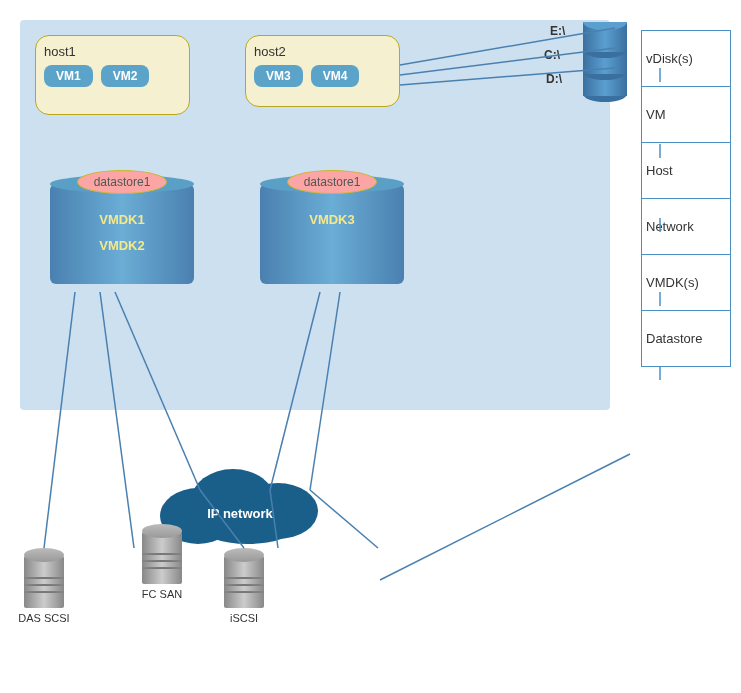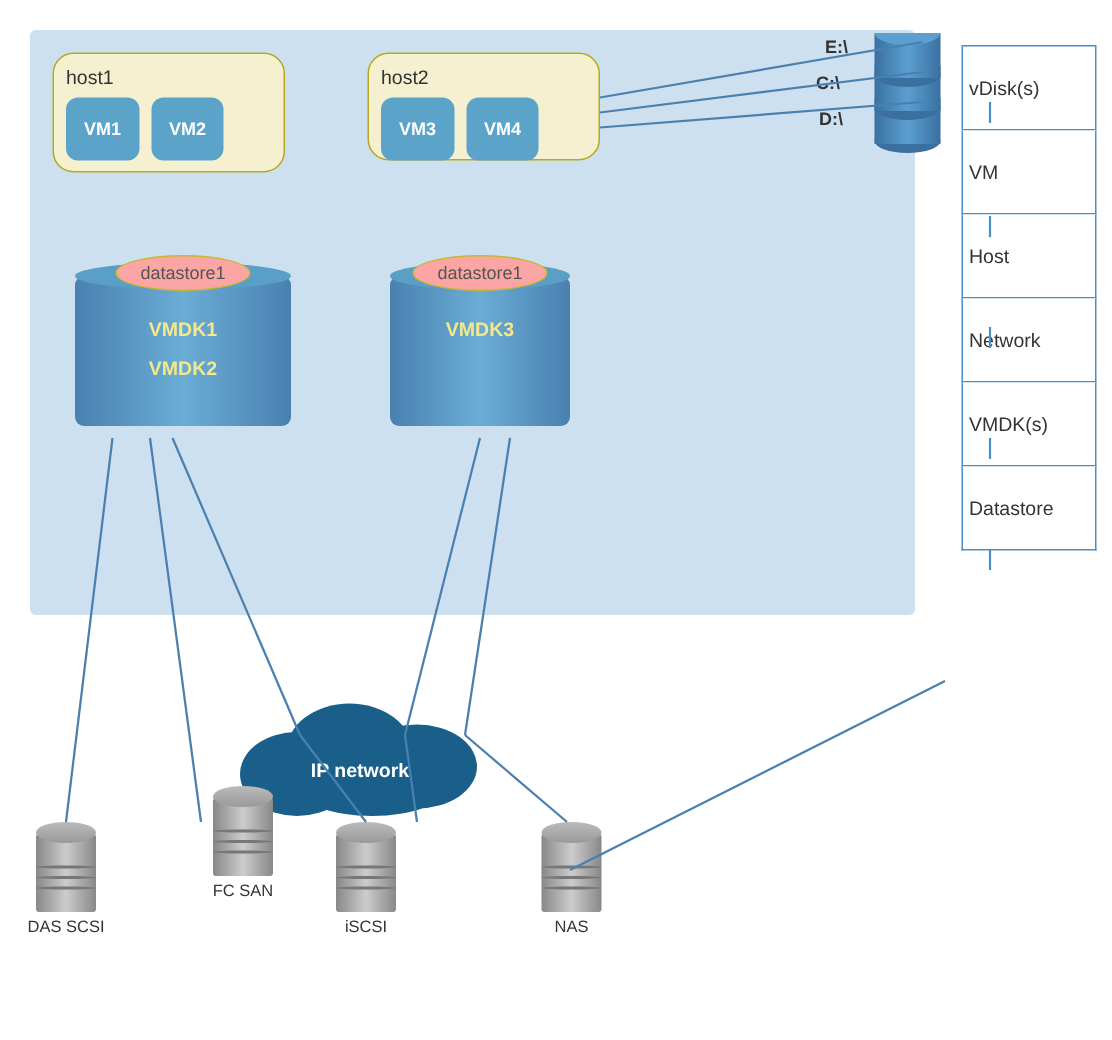--- a/index.html
+++ b/index.html
@@ -66,21 +66,21 @@
     }
     .host-vms {
       display: flex;
       gap: 8px;
     }
     .vm-badge {
       background: #5ba3c9;
       border-radius: 8px;
       color: #fff;
       font-size: 12px;
-      padding: 14px 12px;
+      padding: 4px 12px;
       font-weight: bold;
     }
 
     
     .datastore-container {
       position: absolute;
       display: flex;
       flex-direction: column;
       align-items: center;
     }
@@ -211,21 +211,21 @@
     <div class="datastore-label-oval">datastore1</div>
     <div class="cylinder-body" style="position:relative;width:144px;min-height:100px;">
       <div class="cylinder-top"></div>
       <div class="cylinder-vmdk">VMDK1</div>
       <div class="cylinder-vmdk">VMDK2</div>
     </div>
   </div>
 
   <div class="datastore-container" style="left:260px;top:170px;">
     <div class="datastore-label-oval">datastore1</div>
-    <div class="cylinder-body" style="position:relative;width:120px;min-height:100px;">
+    <div class="cylinder-body" style="position:relative;width:144px;min-height:100px;">
       <div class="cylinder-top"></div>
       <div class="cylinder-vmdk">VMDK3</div>
     </div>
   </div>
 
   <svg style="position:absolute;left:148px;top:456px;width:185px;height:90px;" viewBox="0 0 185 90">
     <g fill="#1a5f8a">
       <ellipse cx="50" cy="60" rx="38" ry="28"></ellipse>
       <ellipse cx="85" cy="45" rx="42" ry="32"></ellipse>
       <ellipse cx="130" cy="55" rx="40" ry="28"></ellipse>
@@ -266,32 +266,20 @@
       <div class="cyl-top-ellipse"></div>
       <div class="cyl-lines">
         <div class="cyl-line"></div>
         <div class="cyl-line"></div>
         <div class="cyl-line"></div>
       </div>
     </div>
     <div class="storage-label">iSCSI</div>
   </div>
 
-  <div class="storage-item" style="left:355px;top:548px;">
-    <div class="cyl-icon">
-      <div class="cyl-body"></div>
-      <div class="cyl-top-ellipse"></div>
-      <div class="cyl-lines">
-        <div class="cyl-line"></div>
-        <div class="cyl-line"></div>
-        <div class="cyl-line"></div>
-      </div>
-    </div>
-    <div class="storage-label">NAS</div>
-  </div>
 
   <div style="position:absolute;right:108px;top:22px;">
     
     <div style="position:absolute;left:-28px;top:2px;font-size:12px;font-weight:bold;color:#333;">E:\</div>
     
     <div style="position:absolute;left:-34px;top:26px;font-size:12px;font-weight:bold;color:#333;">C:\</div>
     
     <div style="position:absolute;left:-32px;top:50px;font-size:12px;font-weight:bold;color:#333;">D:\</div>
     
     <svg width="55" height="85" viewBox="0 0 55 85">

